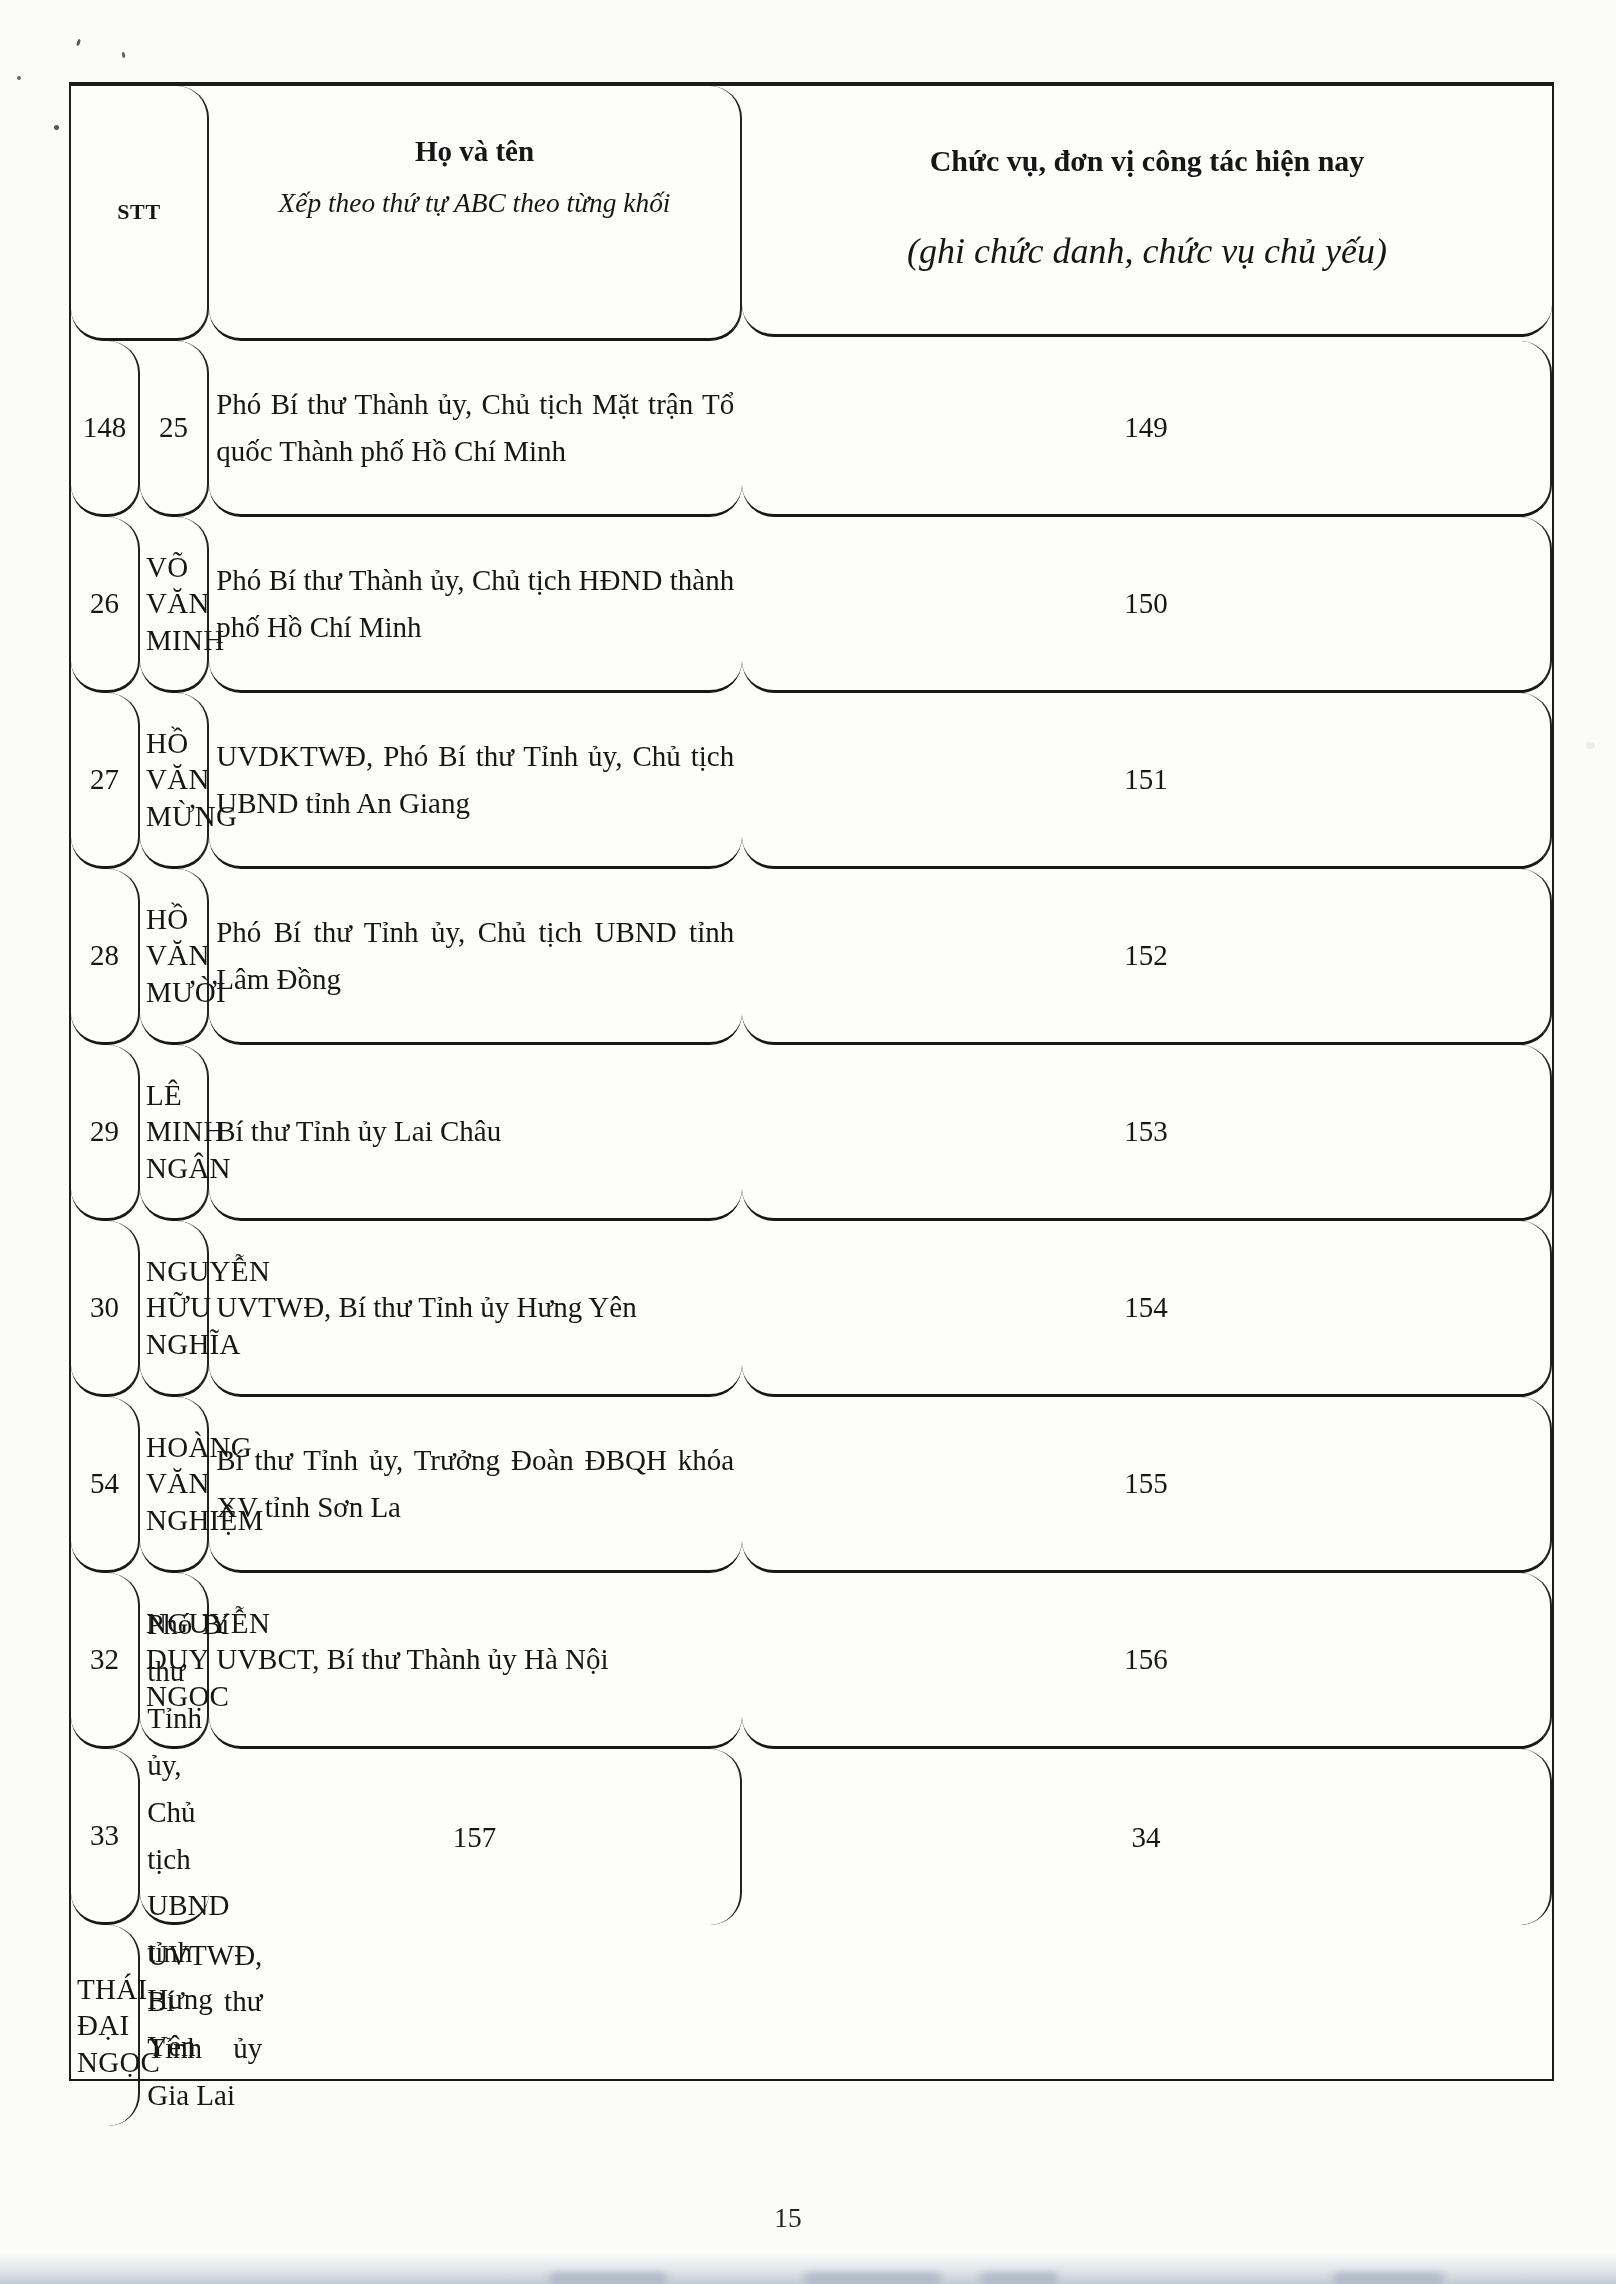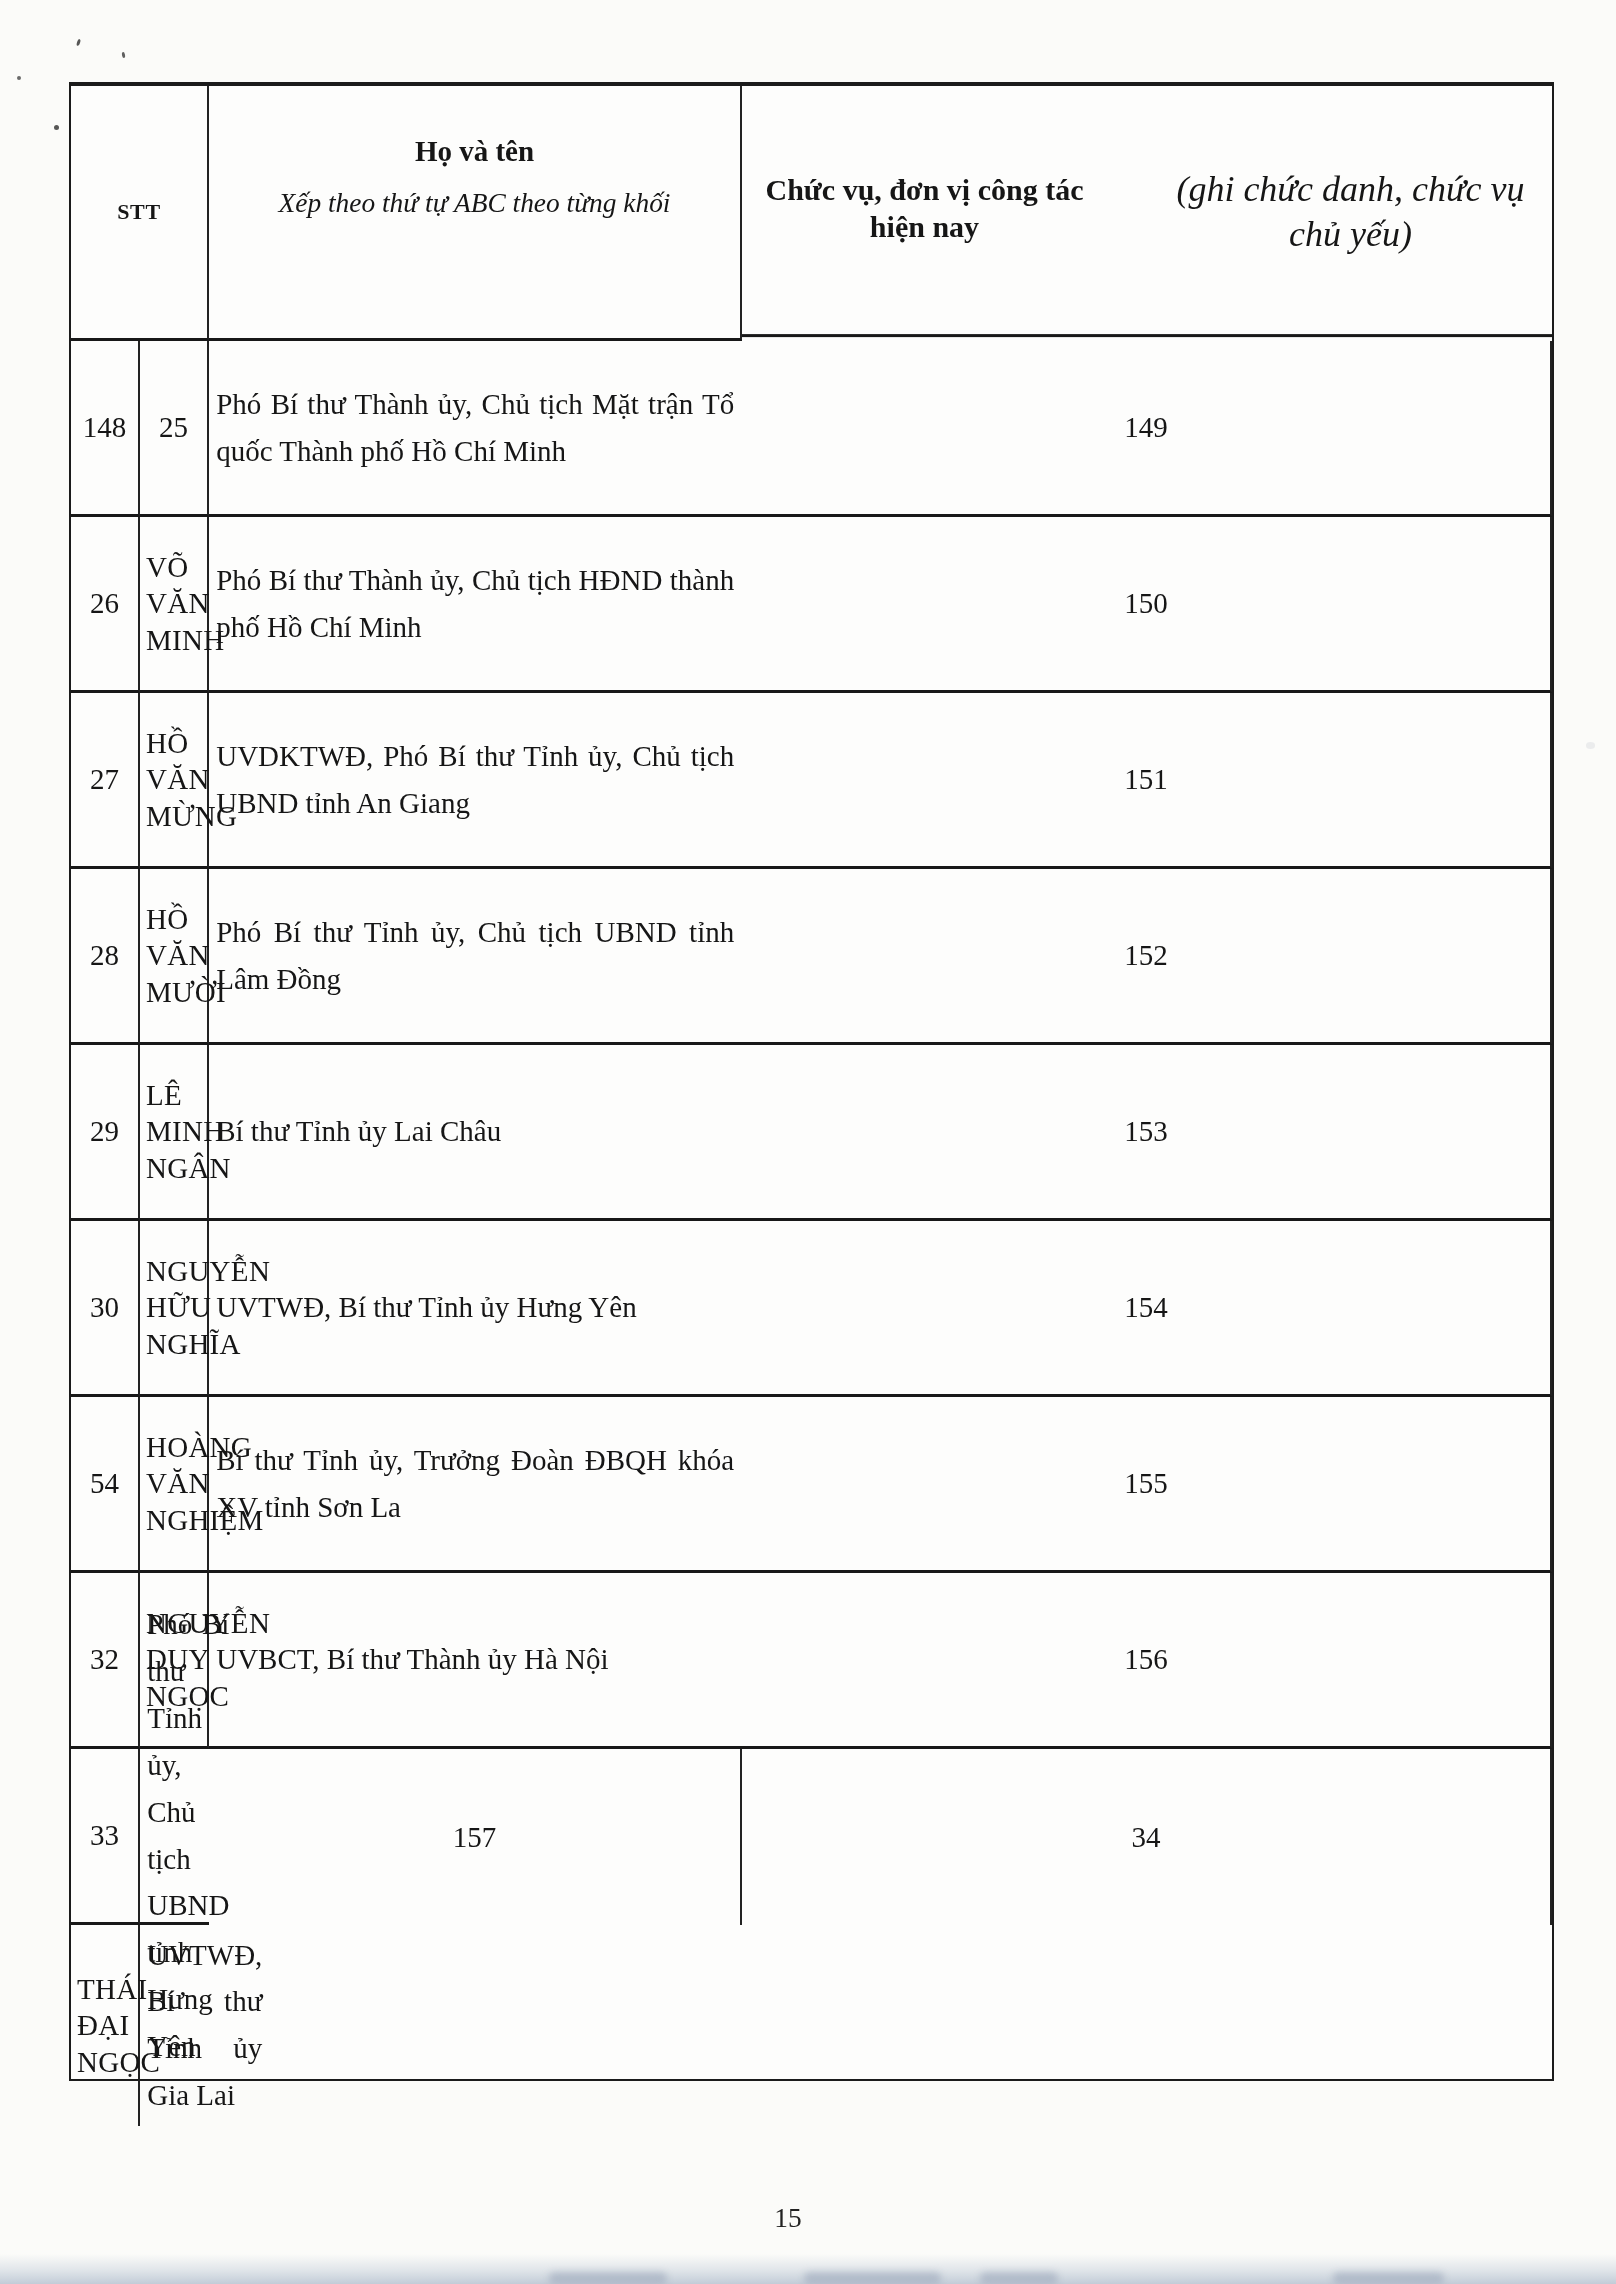--- a/index.html
+++ b/index.html
@@ -22,39 +22,39 @@
     display:grid;
     grid-template-columns:69px 69px 533px 1fr;
     grid-template-rows:255px repeat(9,176px) 1fr;
     background:#fdfdfc;
   }
   .cell{
     box-sizing:border-box;
     display:flex;align-items:center;
     border-right:2px solid #222;
     border-bottom:3.3px solid #181818;
-    font-size:29px;line-height:1.25;
+    font-size:29px;line-height:1.25;border-radius:32px;
   }
   .cell.last-col{border-right:none;}
   .cell.last-row{border-bottom:none;}
 
   
   .h-stt{
     grid-column:1 / span 2;
     justify-content:center;
     font-weight:bold;font-size:22px;letter-spacing:0.7px;
   }
   .h-name{
     flex-direction:column;align-items:center;justify-content:flex-start;
     padding-top:47px;text-align:center;
   }
   .h-name .t1{font-weight:bold;font-size:29px;}
   .h-name .t2{font-style:italic;font-size:27.4px;margin-top:17px;}
   .h-pos{
-    flex-direction:row;align-items:center;justify-content:center;
+    flex-direction:column;align-items:center;justify-content:center;
     text-align:center;transform:translateY(-3.9px);gap:42px;
   }
   .h-pos .t1{font-weight:bold;font-size:30px;}
   .h-pos .t2{font-style:italic;font-size:36px;margin-top:7.8px;}
 
   
   .c-no,.c-bno{justify-content:center;}
   .c-name{padding-left:5.9px;letter-spacing:0.3px;}
   .c-pos{
     padding:6.5px 7.8px 6.5px 7.2px;

